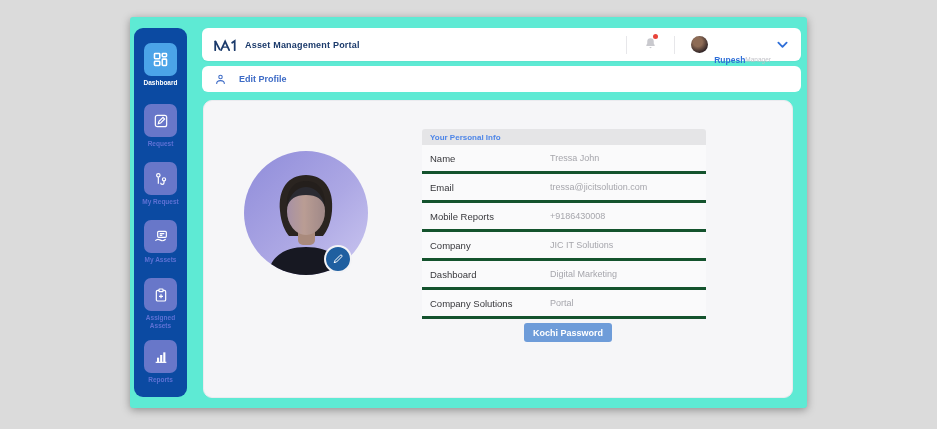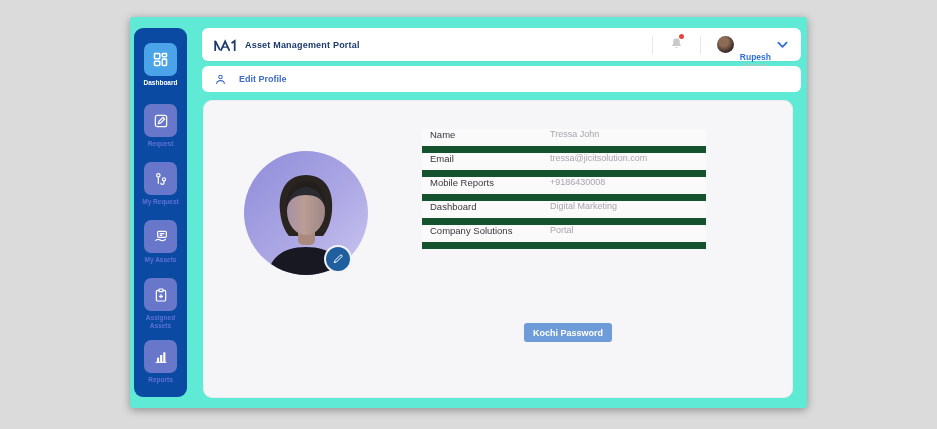--- a/index.html
+++ b/index.html
@@ -27,21 +27,21 @@
             display:flex; align-items:center; }
   .brand { display:flex; align-items:center; gap:7px; padding-left:11px; flex:1; }
   .brand-title { font-size:9px; font-weight:bold; color:#1b3a6b; letter-spacing:.2px; }
   .top-divider { width:1px; height:18px; background:#e7e7ea; }
   .bell-wrap { position:relative; margin:0 17px; cursor:pointer; }
   .bell-dot { position:absolute; top:-2px; right:-1px; width:5px; height:5px;
               border-radius:50%; background:#e8443a; }
   .user-chip { display:flex; align-items:center; gap:6px; margin:0 13px 0 16px; cursor:pointer; }
   .user-avatar { width:17px; height:17px; border-radius:50%;
                  background:radial-gradient(circle at 40% 35%, #8d6b55 0 30%, #2b2023 75%); }
-  .user-texts { display:flex; flex-direction:column; line-height:1.1;margin-top:33px; }
+  .user-texts { display:flex; flex-direction:row; line-height:1.1;margin-top:33px; }
   .user-name { font-size:8.5px; font-weight:bold; color:#2f6fd8; }
   .user-role { font-size:6.5px; color:#c2c2c8; text-align:center; }
 
   
   .pagebar { position:absolute; left:72px; top:49px; width:599px; height:26px;
              background:#ffffff; border-radius:6px; display:flex; align-items:center;
              gap:12px; padding-left:12px; }
   .page-title { font-size:9px; font-weight:bold; color:#3d6bc6; }
 
   
@@ -51,22 +51,22 @@
   .photo { position:absolute; left:40px; top:50px; width:124px; height:124px;
            border-radius:50%; overflow:hidden; }
   .edit-photo-btn { position:absolute; left:120px; top:144px; width:28px; height:28px;
                     border-radius:50%; background:#1f5fa0; border:2px solid #f3f3f6;
                     display:flex; align-items:center; justify-content:center; cursor:pointer; }
 
   .info-table { position:absolute; left:218px; top:28px; width:284px; }
   .info-header { height:16px; background:#e5e5e7; border-radius:3px 3px 0 0;
                  display:flex; align-items:center; padding-left:8px; }
   .info-header span { font-size:8px; font-weight:bold; color:#4e86e8; }
-  .info-row { position:relative; height:24px; border-bottom:7px solid #14532d;
-              background:#fafafb; display:flex; align-items:flex-start; }
+  .info-row { position:relative; height:29px; border-bottom:3px solid #14532d;
+              background:#fafafb; display:flex; align-items:center; }
   .info-label { font-size:9.5px; color:#38383c; padding-left:8px; }
   .info-value { position:absolute; left:128px; font-size:9px; color:#a6a6ac; }
 
   .change-pwd { position:absolute; left:320px; top:222px; height:19px; padding:0 9px;
                 background:#6e9cd9; color:#ffffff; font-size:9px; font-weight:bold;
                 font-family:"Liberation Sans", sans-serif;
                 border:none; border-radius:3px; cursor:pointer; }
 </style>
 </head>
 <body>
@@ -210,34 +210,41 @@
         <path d="M24 124c2-18 16-28 38-28s36 10 38 28z" fill="#171822"></path>
       </svg>
     </div>
     <button class="edit-photo-btn">
       <svg width="12" height="12" viewBox="0 0 24 24" fill="none" stroke="#fff" stroke-width="2" stroke-linecap="round" stroke-linejoin="round">
         <path d="M5 19l1-4L16.5 4.5a2.1 2.1 0 0 1 3 3L9 18l-4 1z"></path>
       </svg>
     </button>
 
     <div class="info-table">
+      <div class="info-header">
+        <span>Your Personal Info</span>
+      </div>
 
       <div class="info-row">
         <span class="info-label">Name</span>
         <span class="info-value">Tressa John</span>
       </div>
       <div class="info-row">
         <span class="info-label">Email</span>
         <span class="info-value">tressa@jicitsolution.com</span>
       </div>
       <div class="info-row">
         <span class="info-label">Mobile Reports</span>
         <span class="info-value">+9186430008</span>
       </div>
       <div class="info-row">
+        <span class="info-label">Company</span>
+        <span class="info-value">JIC IT Solutions</span>
+      </div>
+      <div class="info-row">
         <span class="info-label">Dashboard</span>
         <span class="info-value">Digital Marketing</span>
       </div>
       <div class="info-row">
         <span class="info-label">Company Solutions</span>
         <span class="info-value">Portal</span>
       </div>
     </div>
 
     <button class="change-pwd">Kochi Password</button>

